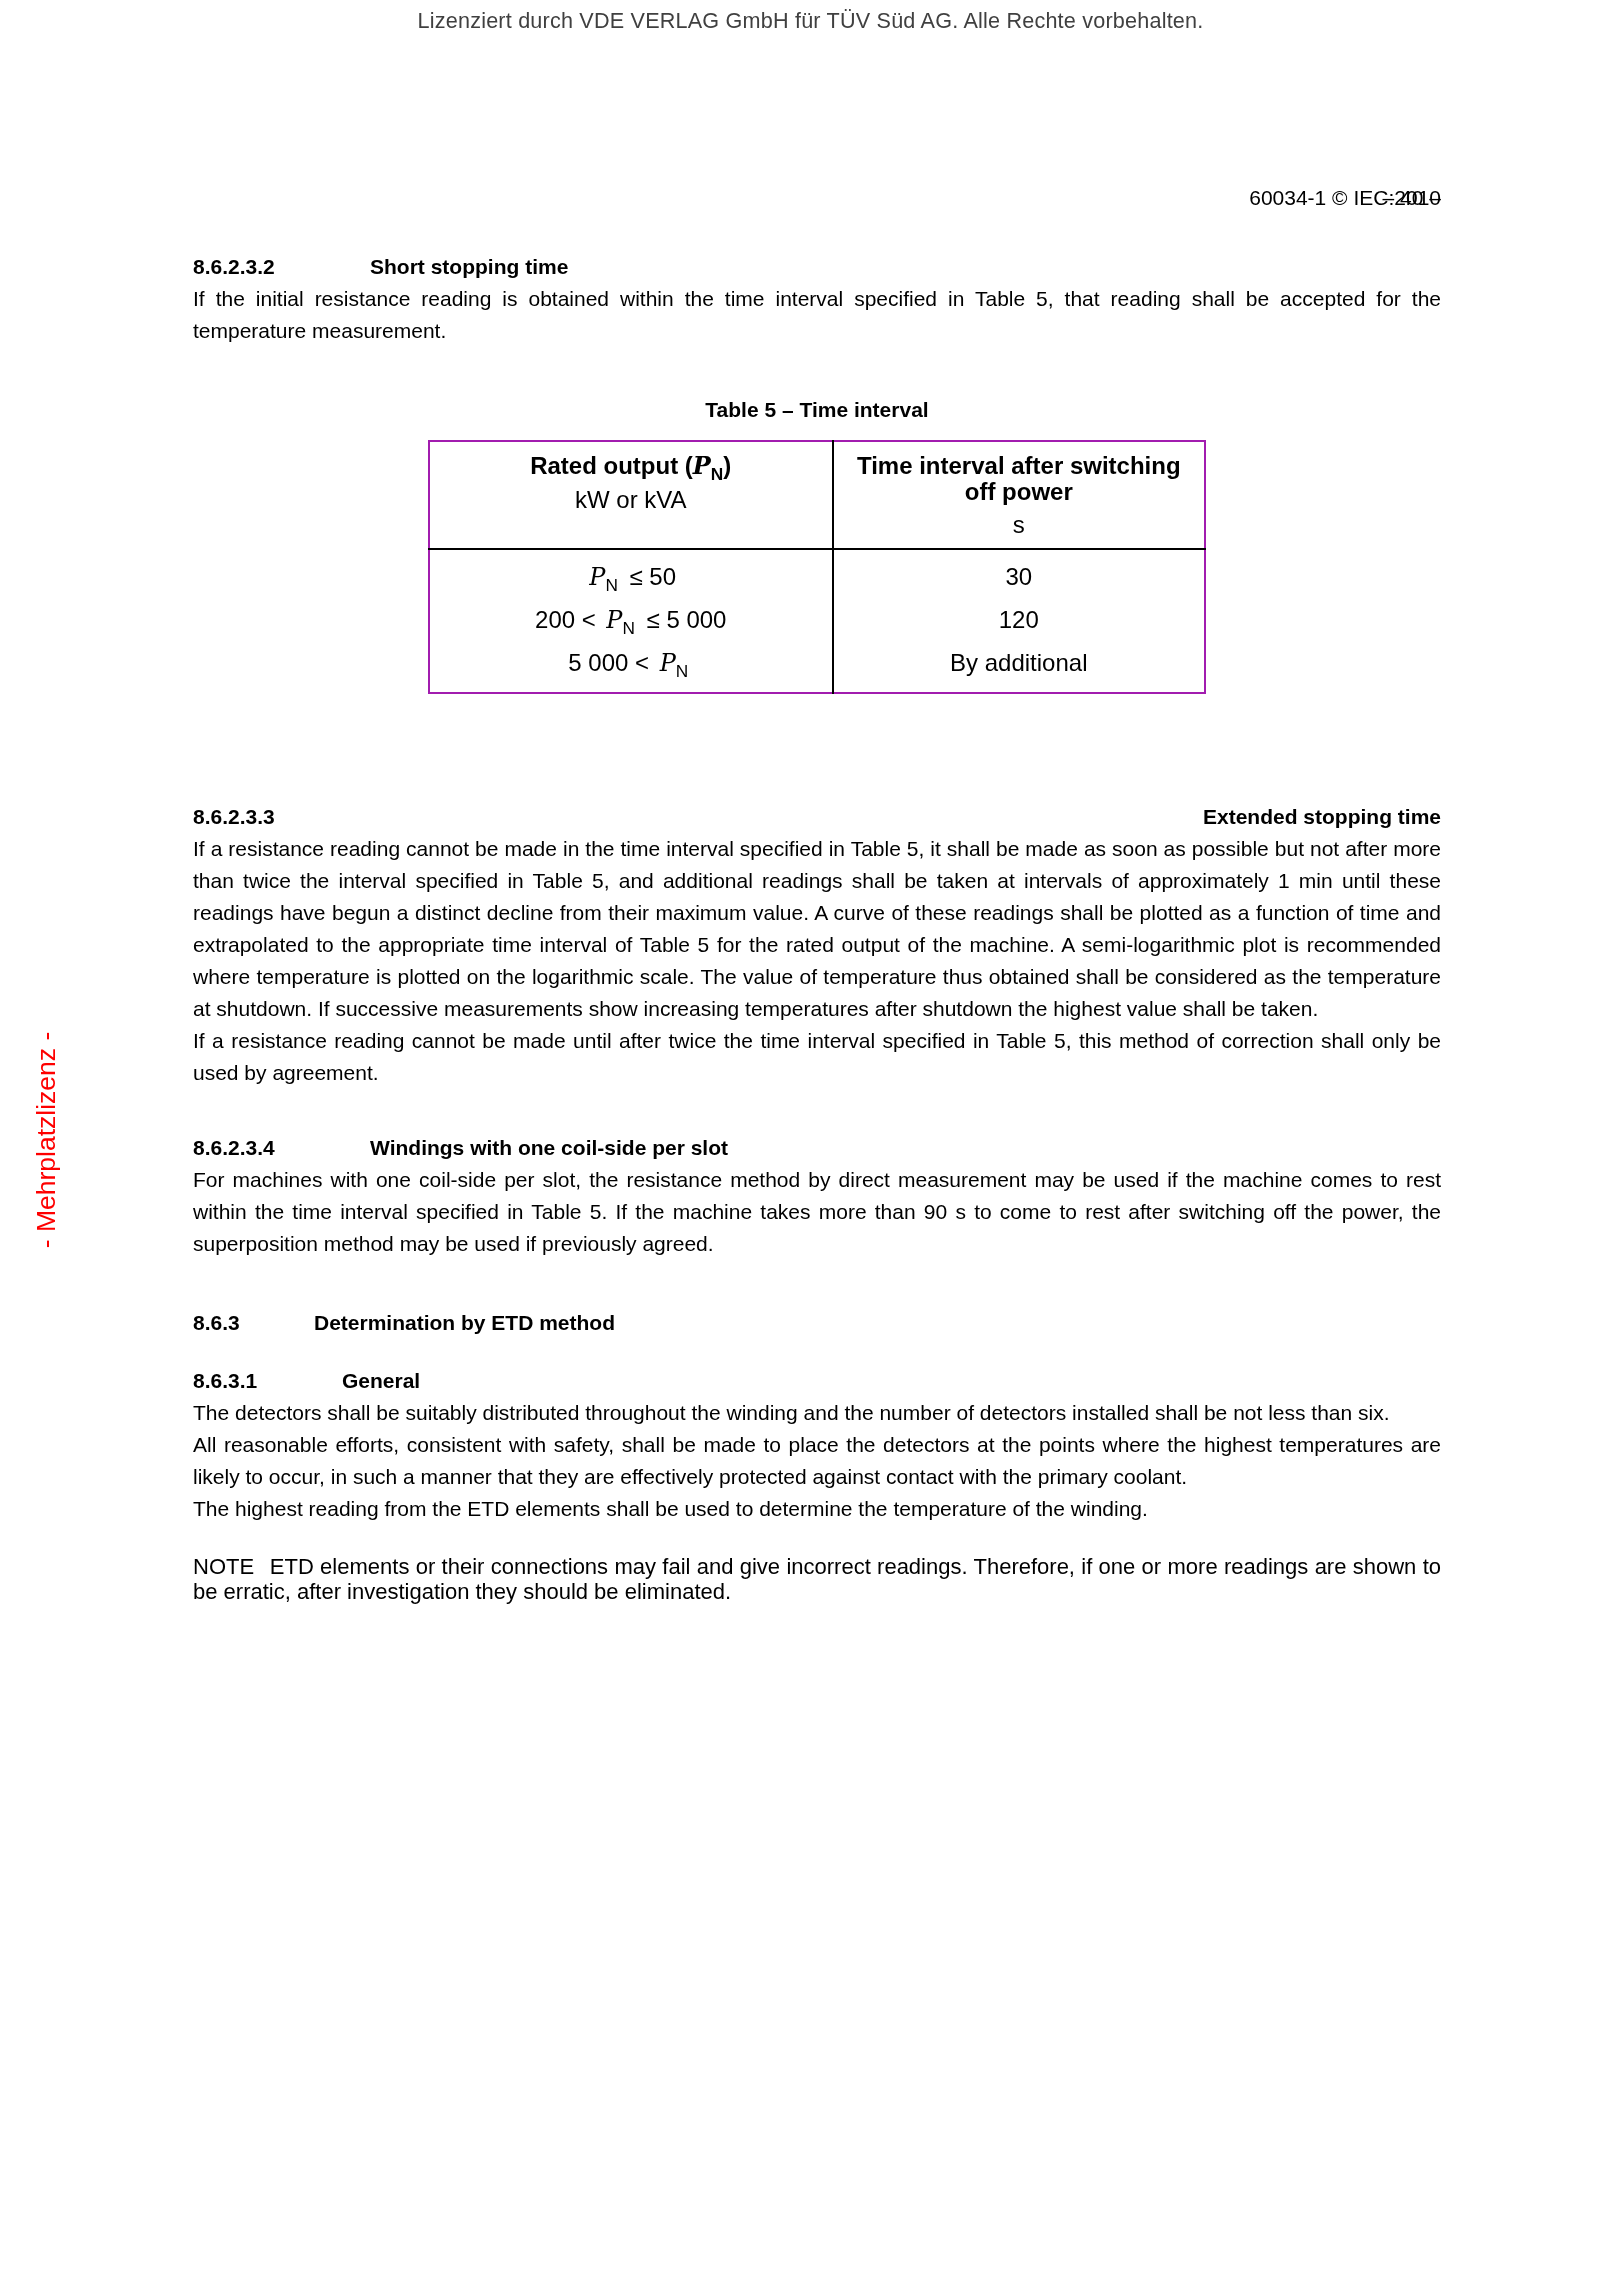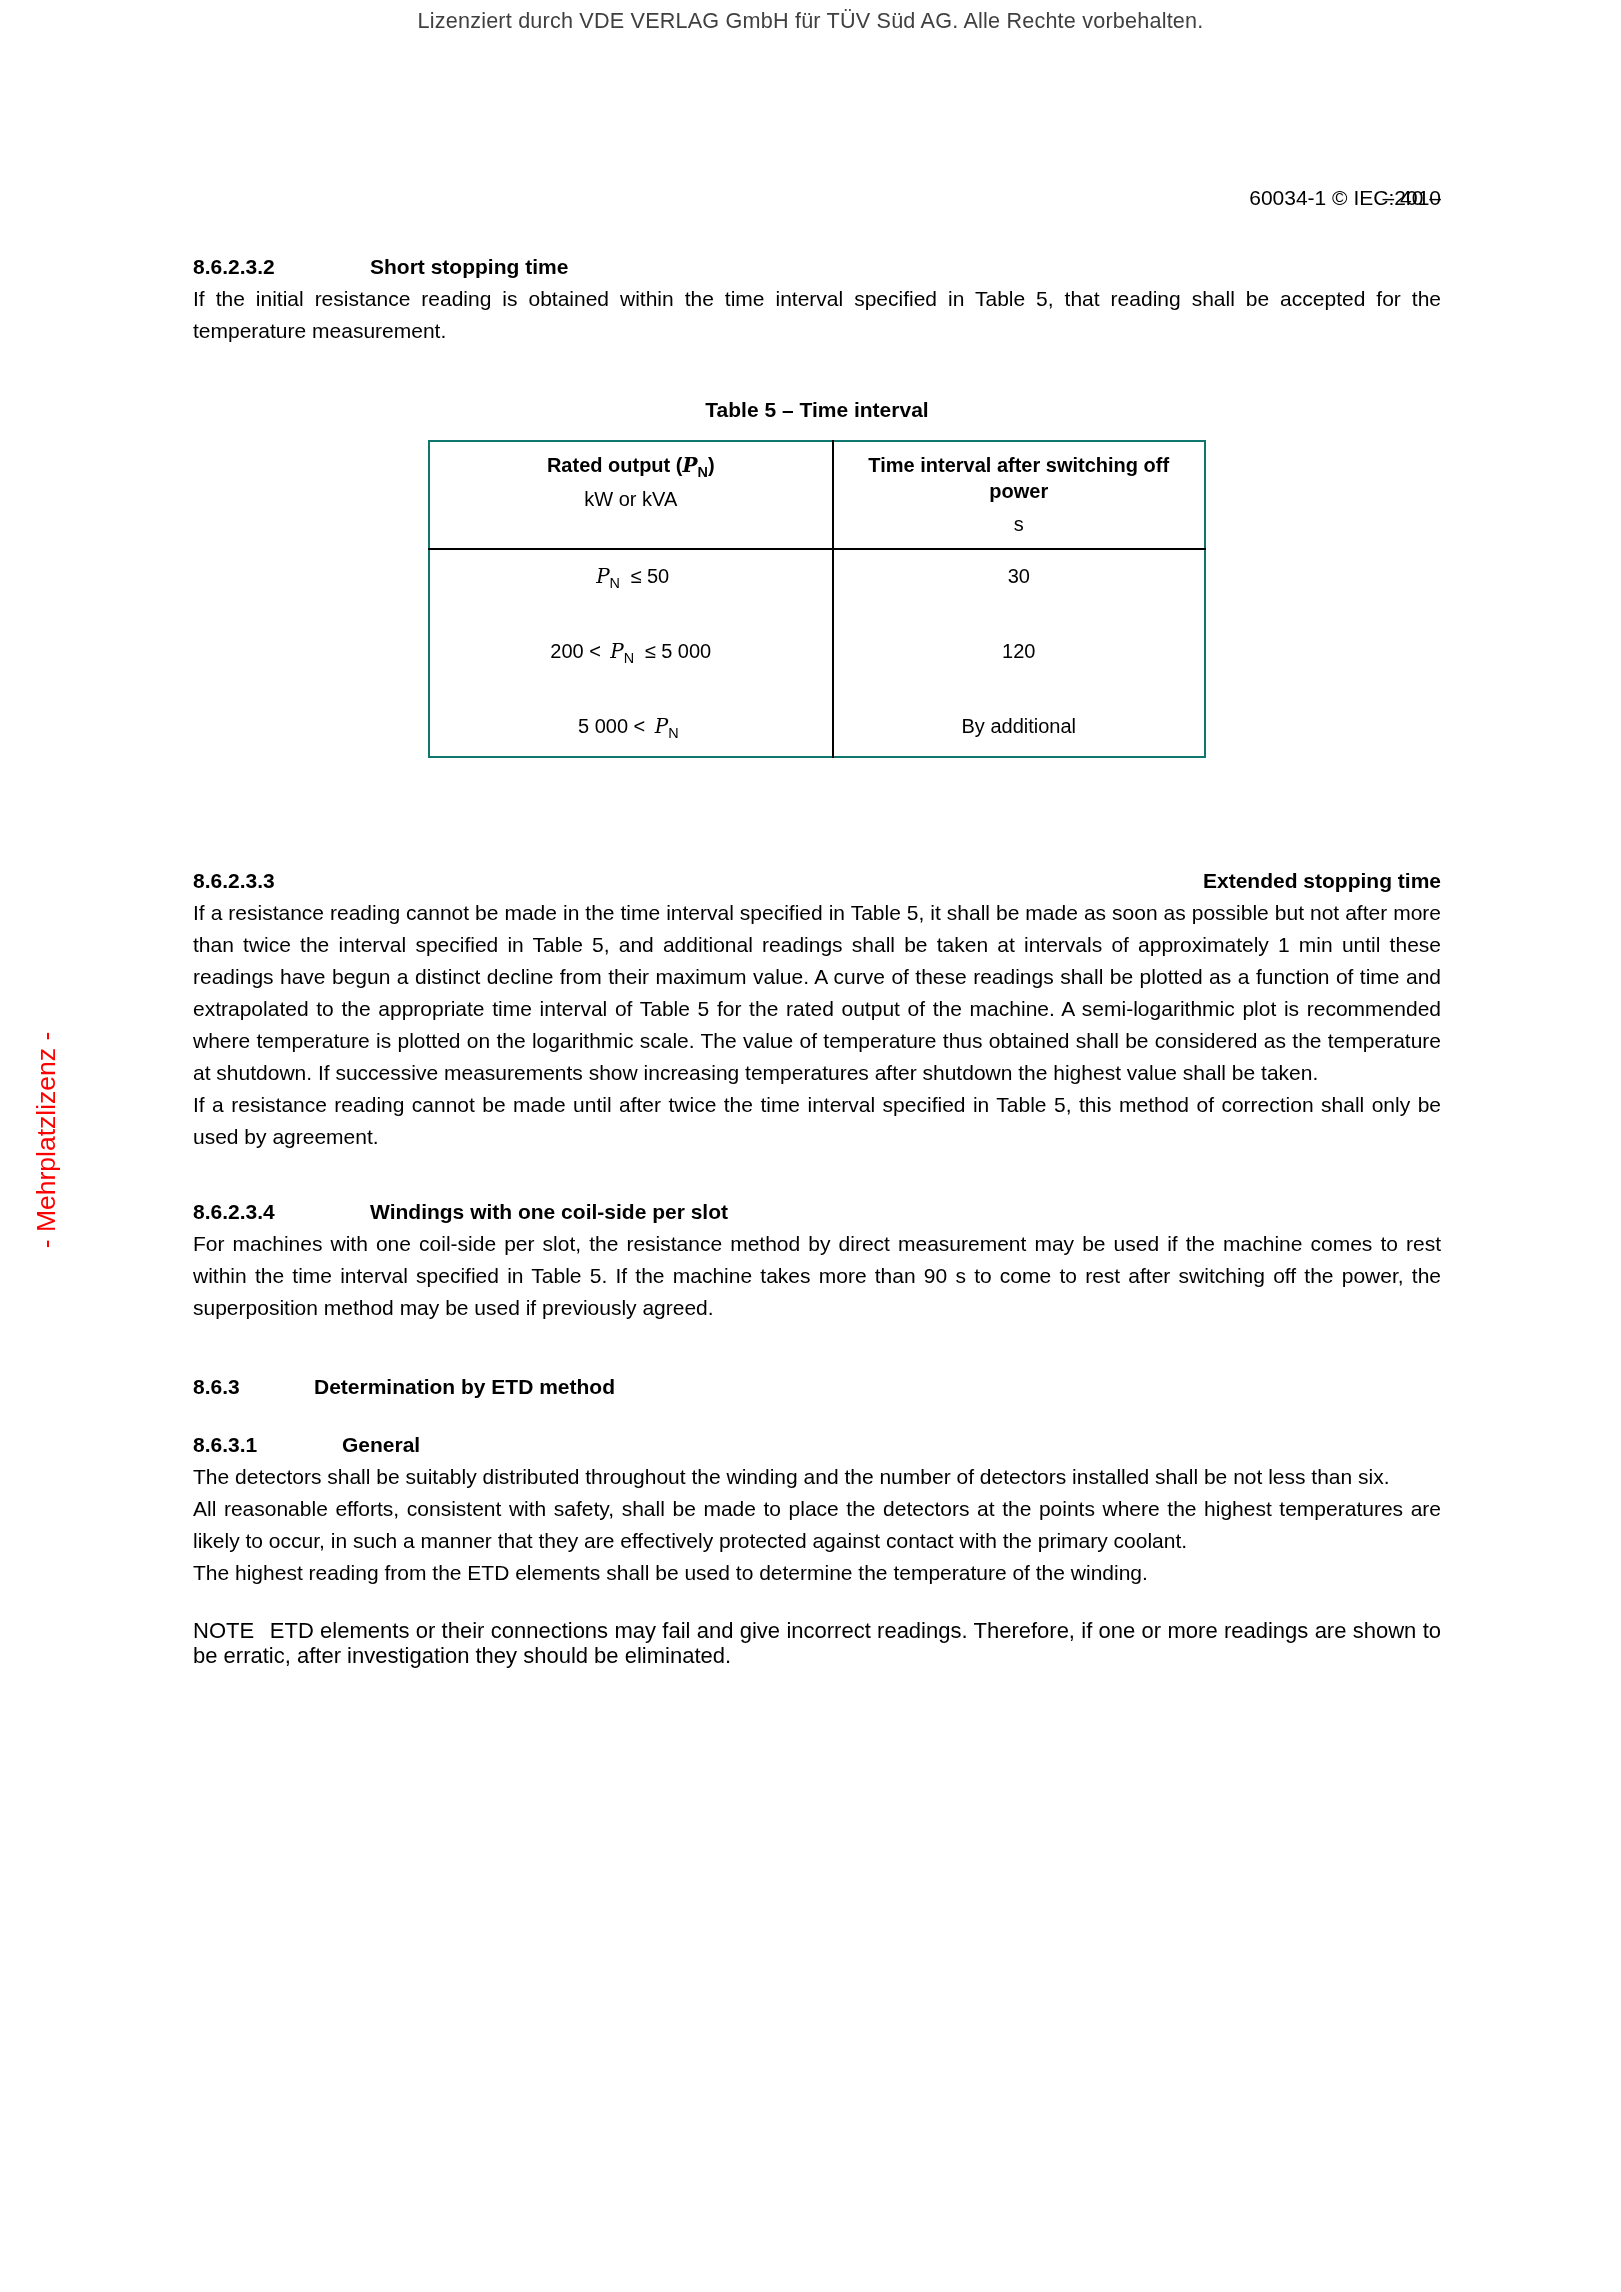--- a/index.html
+++ b/index.html
@@ -44,27 +44,27 @@
   .mt-p2  { margin-top: 41px; }
   .mt-h   { margin-top: 37px; }
   .mt-h2  { margin-top: 107px; justify-content: space-between; }
   .mt-h3  { margin-top: 43px; }
   .mt-h4  { margin-top: 47px; }
   .mt-h5  { margin-top: 25.5px; }
   .mt-note{ margin-top: 29px; }
   .tbl-title { margin-top: 47px; text-align: center; font-weight: bold; }
   table.t5 {
     border-collapse: collapse;
-    border: 2px solid #0f766e;
+    border: 2px solid #a21caf;
     margin: 13.7px auto 0 auto;
     width: 778px;
-    font-size: 20px;
+    font-size: 24px;
     line-height: 25.5px;
   }
-  table.t5 th, table.t5 td { padding: 16px; }
+  table.t5 th, table.t5 td { padding: 0; }
   table.t5 thead th {
     border-bottom: 2px solid #000;
     font-weight: bold;
     vertical-align: top;
     padding: 11.8px 9.8px 9.8px 9.8px;
   }
   table.t5 .c1 { width: 52%; }
   table.t5 .c2 { width: 48%; border-left: 2px solid #000; }
   .th-unit { font-weight: normal; margin-top: 7.8px; }
   table.t5 tbody td {

